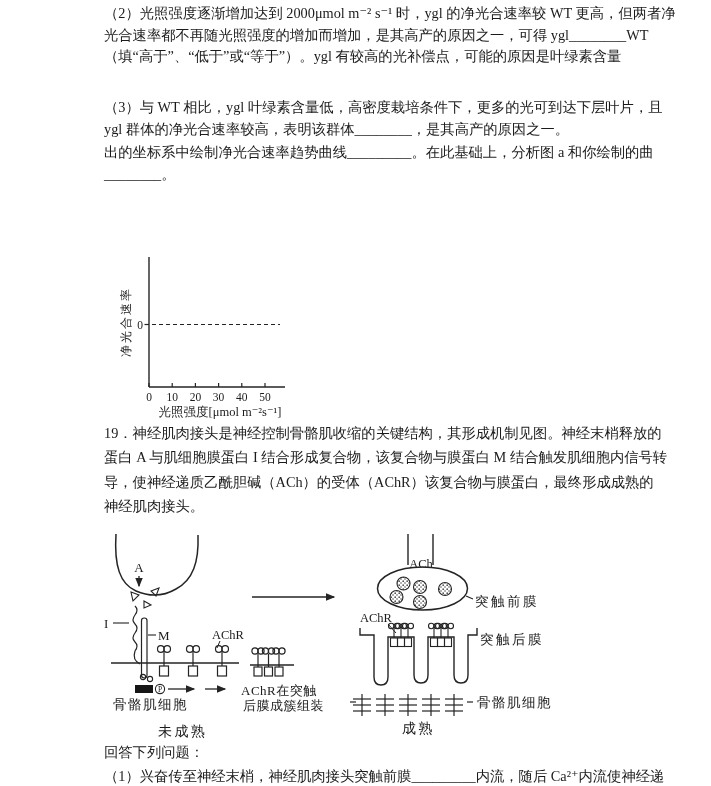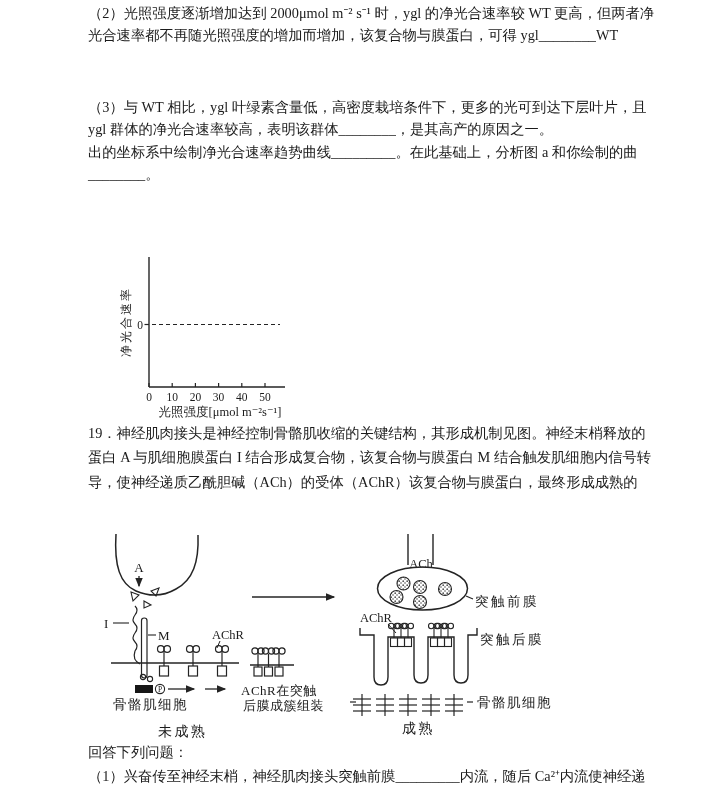--- a/index.html
+++ b/index.html
@@ -1,33 +1,34 @@
 <!DOCTYPE html>
 <html><head>
 <meta charset="utf-8">
 <style>
   html,body{margin:0;padding:0;}
   body{
     width:711px;height:786px;background:#ffffff;position:relative;overflow:hidden;
     font-family:"Liberation Serif","DejaVu Serif",serif;color:#1b1b1b;
   }
-  .tb{position:absolute;left:88px;width:560px;font-size:14.3px;line-height:21.6px;font-family:Liberation Serif, serif;}
+  .tb{position:absolute;left:104px;width:560px;font-size:14.3px;line-height:21.6px;}
   .tb.q19{line-height:24.3px;}
   .ln{white-space:nowrap;}
   svg text{fill:#1b1b1b;font-family:"Liberation Serif","DejaVu Serif",serif;}
   svg .stroke{stroke:#242424;fill:none;}
 </style>
 </head>
 <body>
 
 <div>
 
   <div class="tb" style="top:3px">
     <div class="ln">（2）光照强度逐渐增加达到 2000μmol m⁻² s⁻¹ 时，ygl 的净光合速率较 WT 更高，但两者净</div>
-    <div class="ln">光合速率都不再随光照强度的增加而增加，该复合物与膜蛋白，可得 ygl________WT</div>
+    <div class="ln">光合速率都不再随光照强度的增加而增加，是其高产的原因之一，可得 ygl________WT</div>
+    <div class="ln">（填“高于”、“低于”或“等于”）。ygl 有较高的光补偿点，可能的原因是叶绿素含量</div>
   </div>
   <div class="tb" style="top:97px">
     <div class="ln">（3）与 WT 相比，ygl 叶绿素含量低，高密度栽培条件下，更多的光可到达下层叶片，且</div>
     <div class="ln">ygl 群体的净光合速率较高，表明该群体________，是其高产的原因之一。</div>
   </div>
   <div class="tb" style="top:142px">
     <div class="ln">出的坐标系中绘制净光合速率趋势曲线_________。在此基础上，分析图 a 和你绘制的曲</div>
     <div class="ln">________。</div>
   </div>
 
@@ -54,20 +55,21 @@
       <text x="157" y="149">50</text>
     </g>
     <text x="112" y="164" font-size="12.5" text-anchor="middle">光照强度[μmol m⁻²s⁻¹]</text>
     <text transform="translate(22,70) rotate(-90)" font-size="12" text-anchor="middle" letter-spacing="2">净光合速率</text>
   </svg>
 
   <div class="tb q19" style="top:421px">
     <div class="ln">19．神经肌肉接头是神经控制骨骼肌收缩的关键结构，其形成机制见图。神经末梢释放的</div>
     <div class="ln">蛋白 A 与肌细胞膜蛋白 I 结合形成复合物，该复合物与膜蛋白 M 结合触发肌细胞内信号转</div>
     <div class="ln">导，使神经递质乙酰胆碱（ACh）的受体（AChR）该复合物与膜蛋白，最终形成成熟的</div>
+    <div class="ln">神经肌肉接头。</div>
   </div>
 
   <svg style="position:absolute;left:98px;top:528px" width="480" height="215" viewBox="0 0 480 215">
     <defs>
       <marker id="ah" markerWidth="9" markerHeight="8" refX="6.5" refY="3" orient="auto">
         <path d="M0,0 L7.5,3 L0,6 z" fill="#242424"></path>
       </marker>
       <pattern id="dots" width="4" height="4" patternUnits="userSpaceOnUse">
         <rect width="4" height="4" fill="#ffffff"></rect>
         <circle cx="1.2" cy="1.2" r="0.9" fill="#555"></circle>

